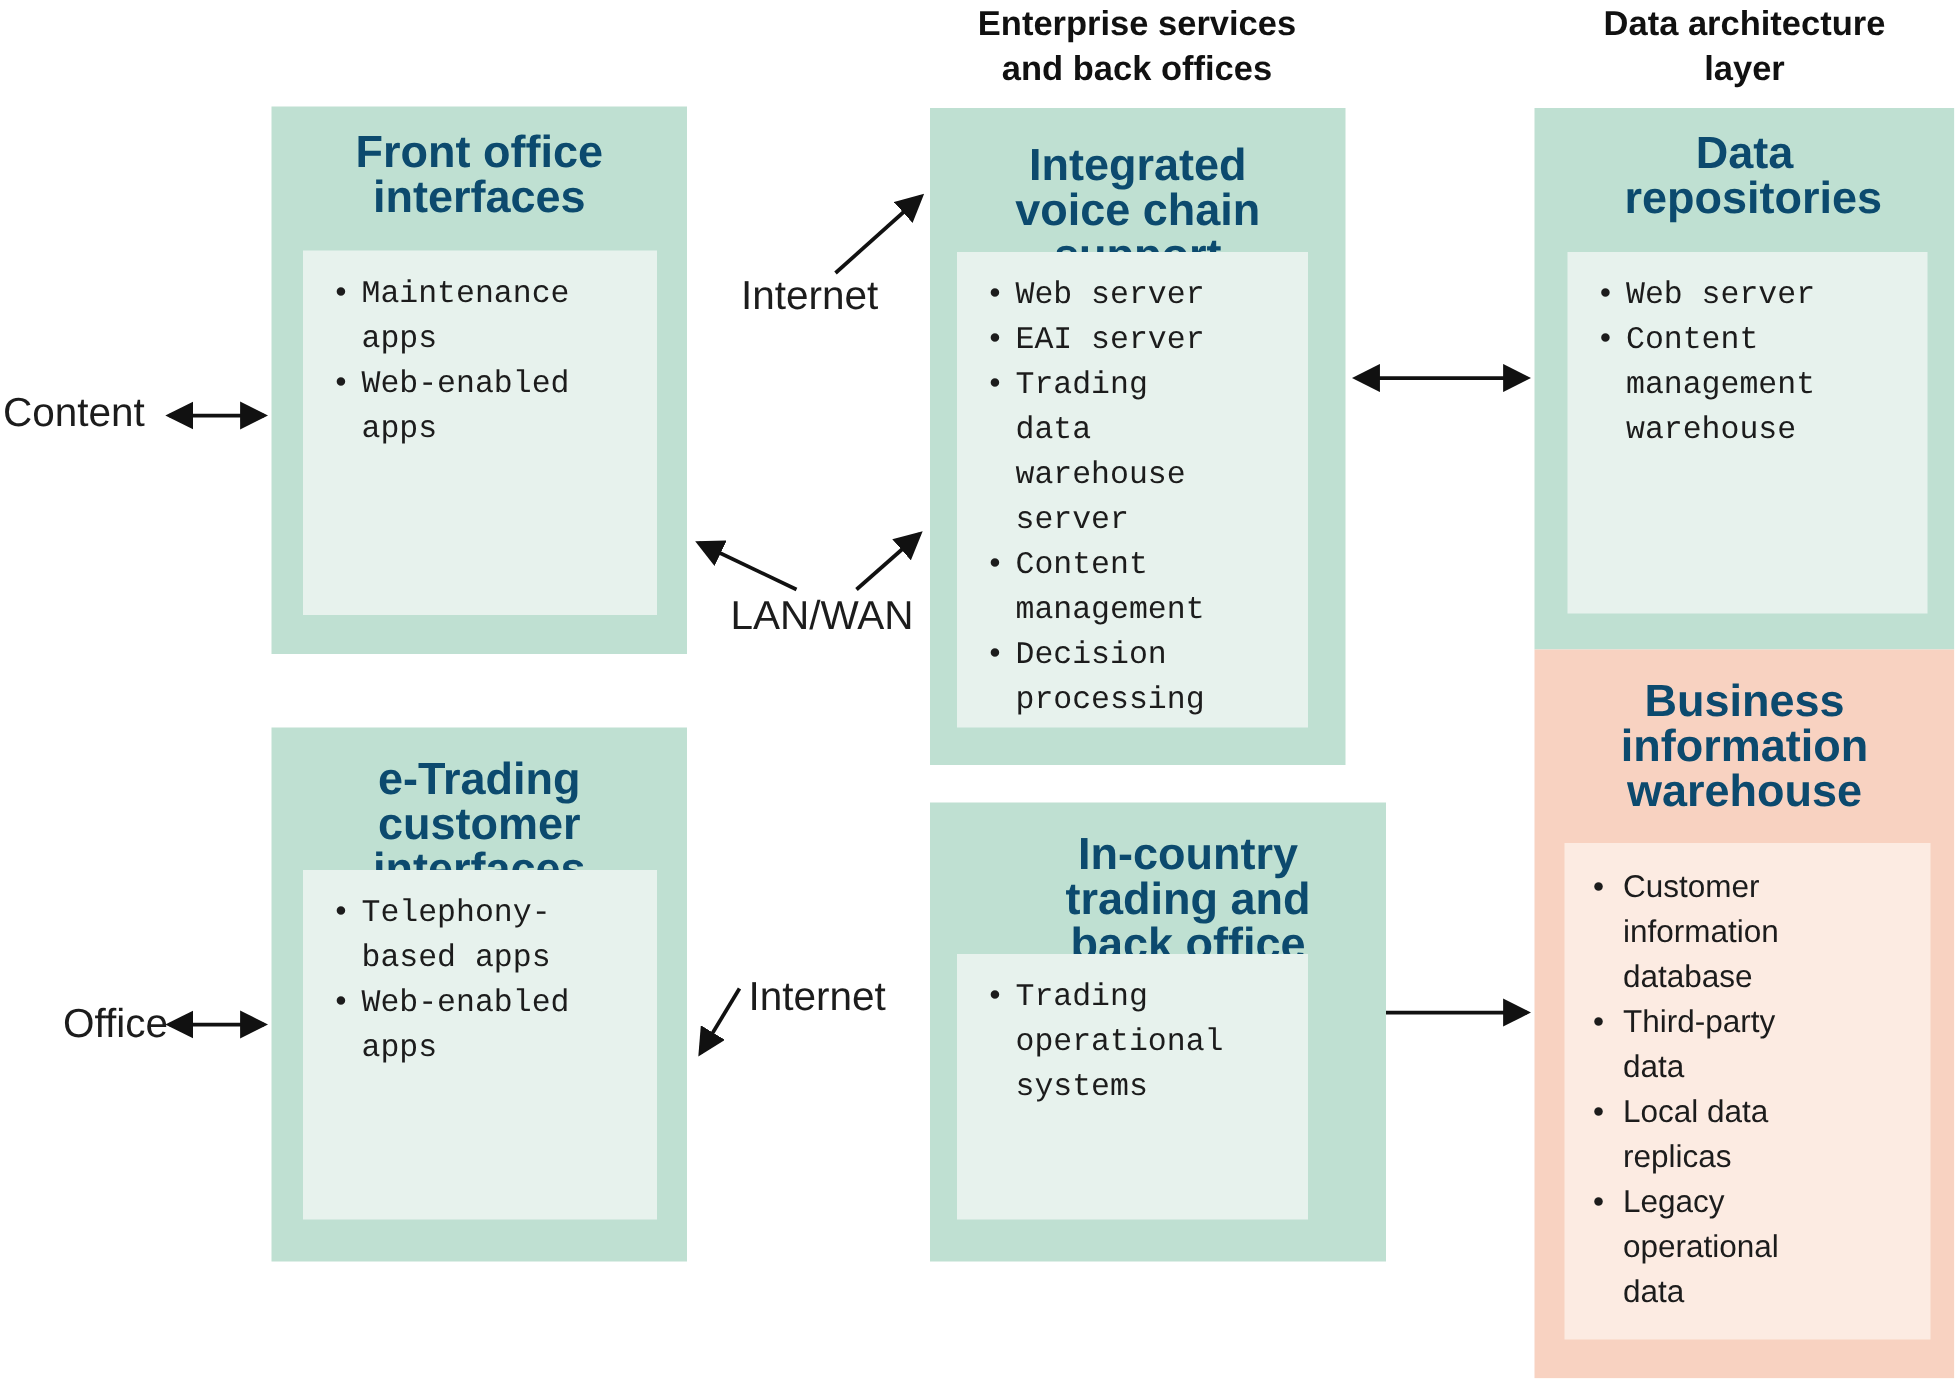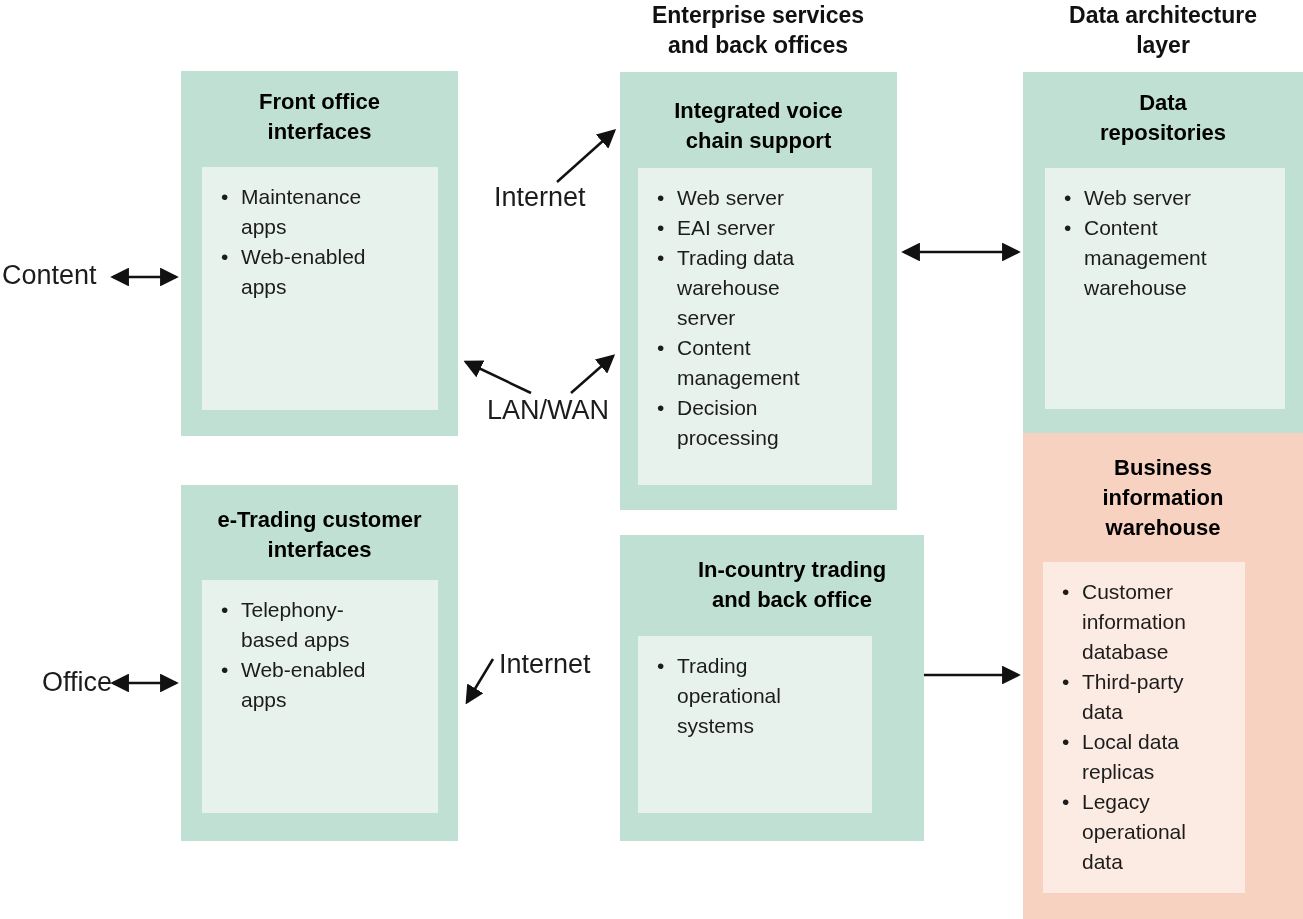--- a/index.html
+++ b/index.html
@@ -13,25 +13,25 @@
     font-family:"Liberation Sans","DejaVu Sans",sans-serif;color:var(--text);
   }
   .col-header{
     position:absolute;top:0;text-align:center;font-weight:bold;font-size:23px;
     line-height:30px;color:#111;
   }
   .box{position:absolute;}
   .box.teal{background:var(--teal);}
   .box.pink{background:var(--pink);}
   .box-title{
-    font-weight:bold;font-size:22px;line-height:30px;text-align:center;
-    margin:0 auto;color:#000000;
+    font-weight:bold;font-size:30px;line-height:30px;text-align:center;
+    margin:0 auto;color:#0c4a6e;
   }
   .inner{position:absolute;}
-  .box.teal .inner{background:var(--teal_light);}
+  .box.teal .inner{background:var(--teal_light);font-family:Liberation Mono, monospace;}
   .box.pink .inner{background:var(--pink_light);}
   .inner ul{list-style:none;margin:0;padding:15px 6px 0 39px;font-size:21px;line-height:30px;}
   .inner li{position:relative;max-width:140px;}
   .inner li::before{content:"\2022";position:absolute;left:-20px;top:0;}
   .float-label{position:absolute;font-size:27px;line-height:26px;white-space:nowrap;}
   #arrow-layer{position:absolute;left:0;top:0;width:1303px;height:919px;pointer-events:none;}
   #arrow-layer line{stroke:var(--arrow);stroke-width:2.5;}
   #arrow-layer marker path{fill:var(--arrow);}
 </style>
 </head>
@@ -105,21 +105,21 @@
     <div class="inner" style="left:22px;top:96px;width:240px;height:241px;">
       <ul>
         <li>Web server</li>
         <li>Content management warehouse</li>
       </ul>
     </div>
   </div>
 
   <div class="box pink" style="left:1023px;top:433px;width:280px;height:486px;">
     <div class="box-title" style="max-width:170px;padding-top:20px;">Business information warehouse</div>
-    <div class="inner" style="left:20px;top:129px;width:202px;height:331px;">
+    <div class="inner" style="left:20px;top:129px;width:244px;height:331px;">
       <ul>
         <li>Customer information database</li>
         <li>Third-party data</li>
         <li>Local data replicas</li>
         <li>Legacy operational data</li>
       </ul>
     </div>
   </div>
 
   <div class="float-label" style="left:2px;top:262px;">Content</div>

